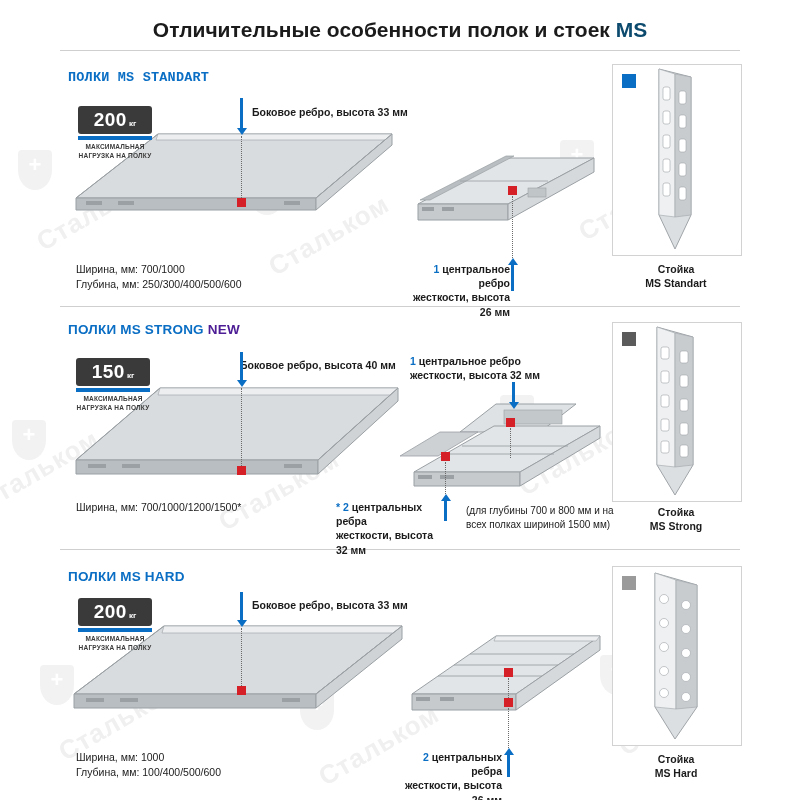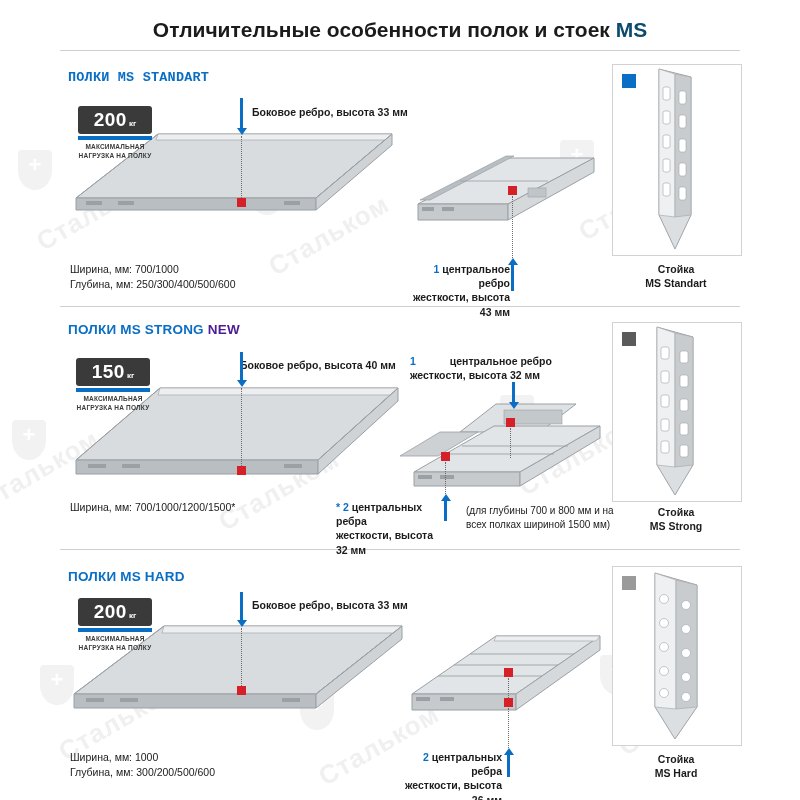--- a/index.html
+++ b/index.html
@@ -191,20 +191,21 @@
     z-index: 6;
   }
 
   
   .specs {
     position: absolute;
     font-size: 10.5px;
     color: #1b1b1b;
     line-height: 1.45;
     z-index: 4;
+    margin-left: 6px;
   }
 
   
   .post-panel {
     position: absolute;
     border: 1px solid #d2d2d2;
     background: #ffffff;
     z-index: 3;
   }
   .post-swatch {
@@ -309,21 +310,21 @@
     <rect x="120" y="38" width="18" height="9" fill="#c0c5c8" stroke="#9aa0a4" stroke-width="0.6"></rect>
     <line x1="52" y1="31" x2="140" y2="31" stroke="#9aa0a4" stroke-width="0.8"></line>
   </svg>
 </div>
 <div class="marker-red" style="left:508px; top:186px;"></div>
 <div class="leader-dotted" style="left:512px; top:196px; height:62px;"></div>
 <div class="arrow-up" style="left:508px; top:258px;"></div>
 <div class="leader-solid" style="left:511px; top:265px; height:26px;"></div>
 <div class="callout-text" style="left:400px; top:262px; width:110px; text-align:right;">
   <span class="num">1</span><span style="white-space:pre-line;"> центральное ребро
-жесткости, высота 43 мм</span>
+жесткости, высота 26 мм</span>
 </div>
 
 <div class="post-panel" style="left:612px; top:64px; width:128px; height:190px;">
   <svg width="126" height="188" viewBox="0 0 126 188">
     <polygon points="46,4 78,12 78,150 62,184 46,150" fill="#dcdfe1" stroke="#a0a5a9" stroke-width="1"></polygon>
     <polygon points="46,4 62,9 62,152 46,150" fill="#eef0f1" stroke="#a0a5a9" stroke-width="0.6"></polygon>
     <polygon points="62,9 78,12 78,150 62,152" fill="#c8cccf" stroke="#a0a5a9" stroke-width="0.6"></polygon>
     <g fill="#ffffff" stroke="#a0a5a9" stroke-width="0.6">
       <rect x="50" y="22" width="7" height="13" rx="2"></rect>
       <rect x="50" y="46" width="7" height="13" rx="2"></rect>
@@ -379,21 +380,21 @@
     <line x1="92" y1="6" x2="8" y2="78" stroke="#9aa0a4" stroke-width="1"></line>
     <line x1="330" y1="6" x2="250" y2="78" stroke="#9aa0a4" stroke-width="1"></line>
   </svg>
 </div>
 
 <div class="specs" style="left:70px; top:500px;">
   <div>Ширина, мм: 700/1000/1200/1500*</div>
 </div>
 
 <div class="callout-text" style="left:410px; top:354px;">
-  <span class="num">1</span><span style="white-space:pre-line;margin-left:31px;"> центральное ребро
+  <span class="num">1</span><span style="white-space:pre-line;"> центральное ребро
 жесткости, высота 32 мм</span>
 </div>
 <div class="leader-solid" style="left:512px; top:382px; height:20px;"></div>
 <div class="arrow-down" style="left:509px; top:402px;"></div>
 
 <div class="illus" style="left:400px; top:386px;">
   <svg width="205" height="120" viewBox="0 0 205 120">
     <polygon points="96,18 176,18 140,46 60,46" fill="#dfe2e4" stroke="#9aa0a4" stroke-width="1"></polygon>
     <rect x="104" y="24" width="58" height="14" fill="#c3c8cb" stroke="#9aa0a4" stroke-width="0.6"></rect>
     <polygon points="14,86 94,40 200,40 120,86" fill="#e2e5e7" stroke="#9aa0a4" stroke-width="1"></polygon>
@@ -478,21 +479,21 @@
     <rect x="18" y="80" width="18" height="4" fill="#9aa0a4"></rect>
     <rect x="52" y="80" width="18" height="4" fill="#9aa0a4"></rect>
     <rect x="214" y="80" width="18" height="4" fill="#9aa0a4"></rect>
     <line x1="96" y1="8" x2="6" y2="76" stroke="#9aa0a4" stroke-width="1"></line>
     <line x1="334" y1="8" x2="248" y2="76" stroke="#9aa0a4" stroke-width="1"></line>
   </svg>
 </div>
 
 <div class="specs" style="left:70px; top:750px;">
   <div>Ширина, мм: 1000</div>
-  <div>Глубина, мм: 300/200/500/600</div>
+  <div>Глубина, мм: 100/400/500/600</div>
 </div>
 
 <div class="illus" style="left:404px; top:620px;">
   <svg width="200" height="115" viewBox="0 0 200 115">
     <polygon points="8,74 92,16 196,16 112,74" fill="#e2e5e7" stroke="#9aa0a4" stroke-width="1"></polygon>
     <polygon points="8,74 112,74 112,90 8,90" fill="#c6cacd" stroke="#9aa0a4" stroke-width="1"></polygon>
     <polygon points="112,74 196,16 196,30 112,90" fill="#d6d9dc" stroke="#9aa0a4" stroke-width="1"></polygon>
     <line x1="34" y1="56" x2="138" y2="56" stroke="#9aa0a4" stroke-width="0.9"></line>
     <line x1="50" y1="45" x2="154" y2="45" stroke="#9aa0a4" stroke-width="0.9"></line>
     <line x1="66" y1="34" x2="170" y2="34" stroke="#9aa0a4" stroke-width="0.9"></line>

